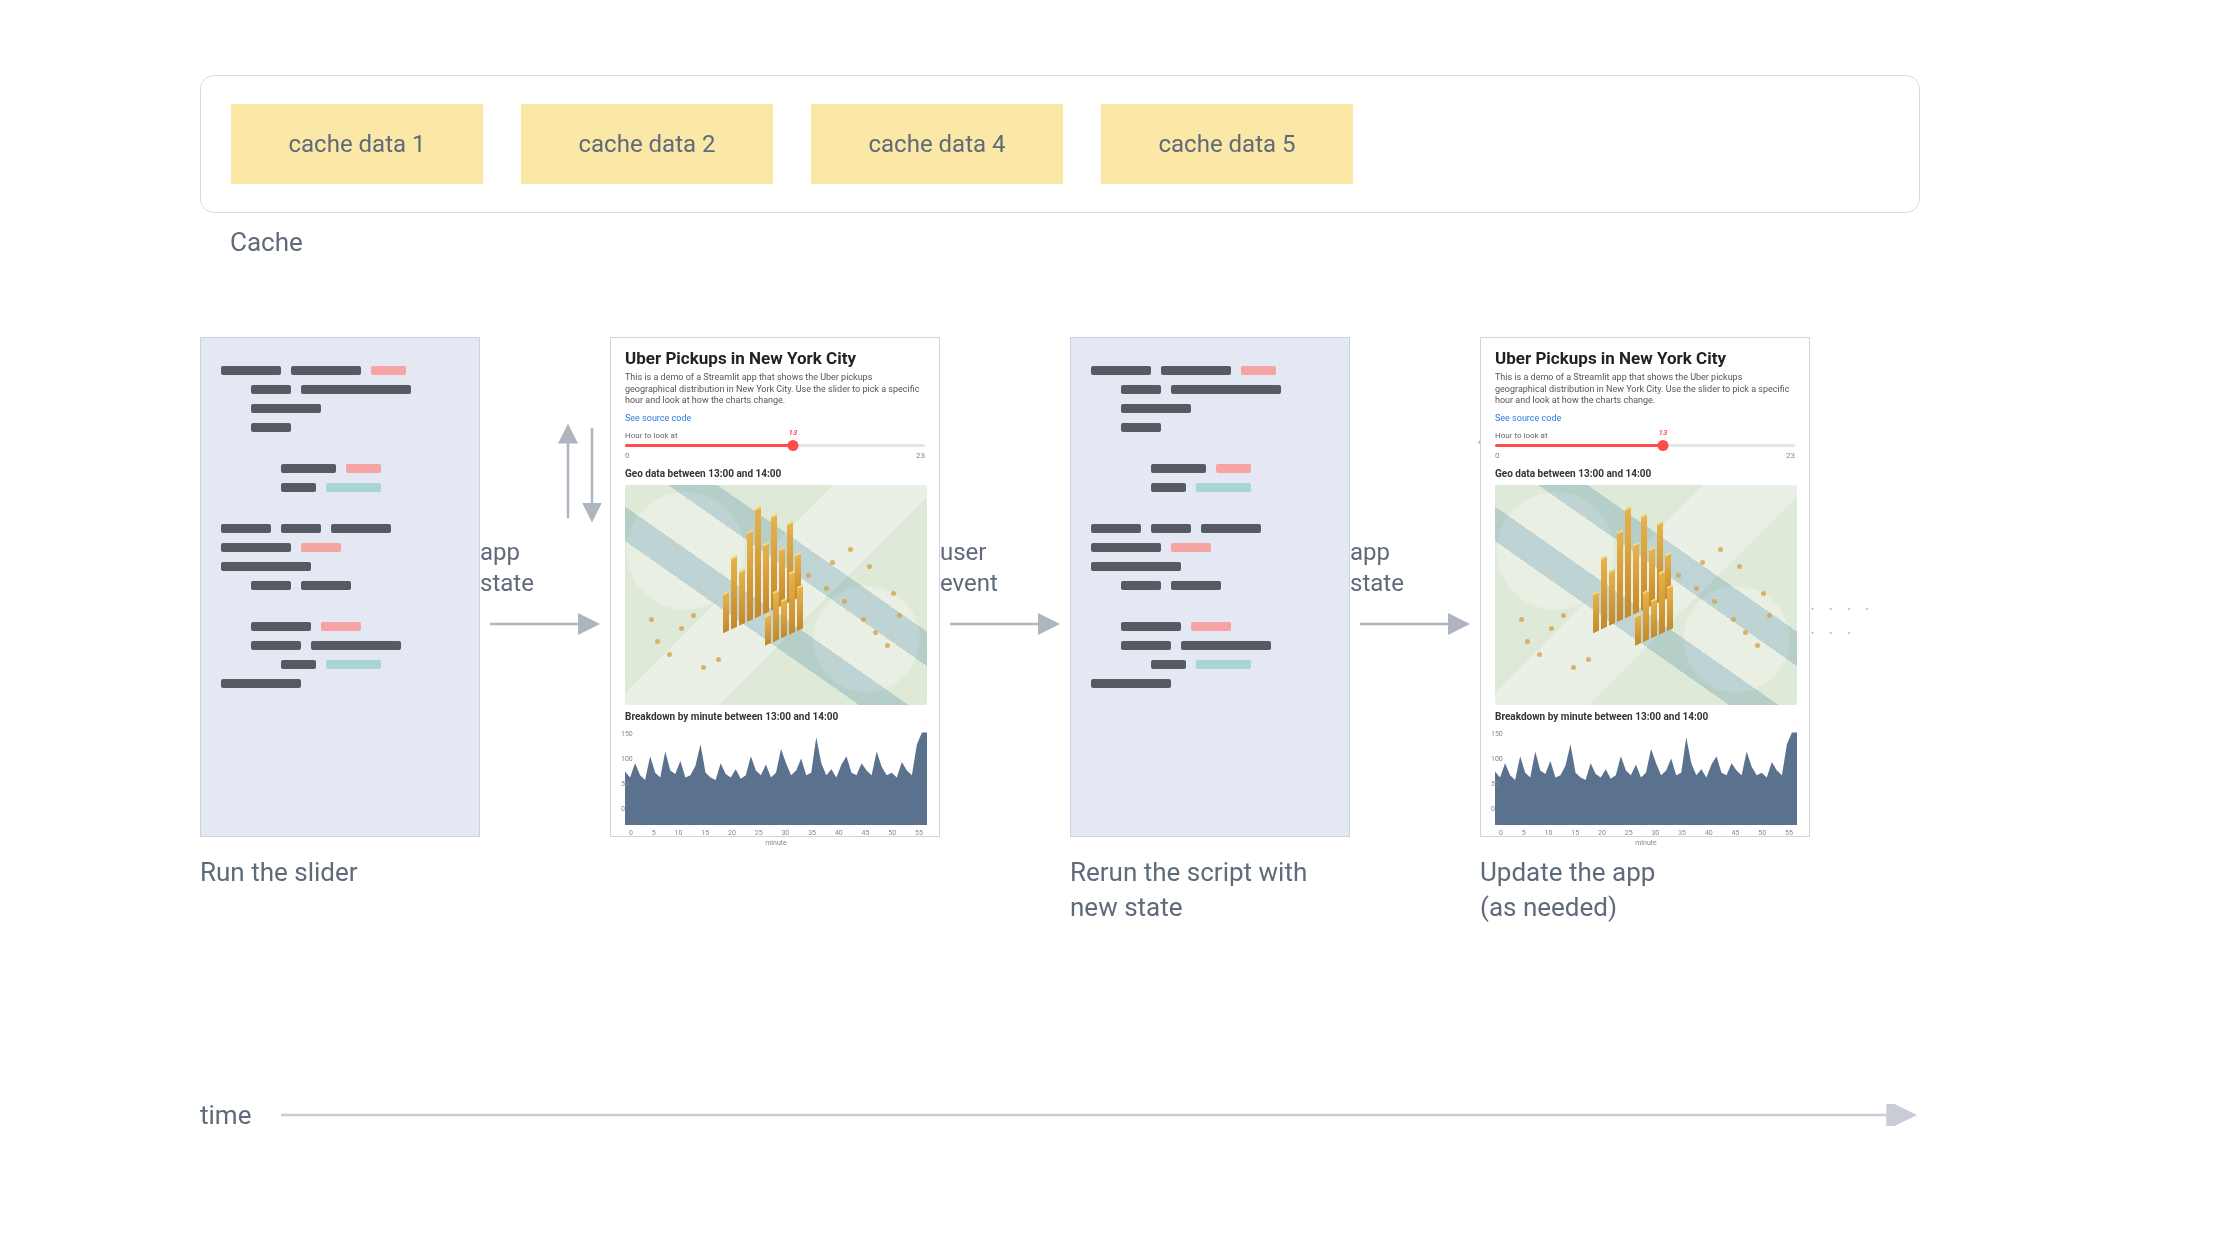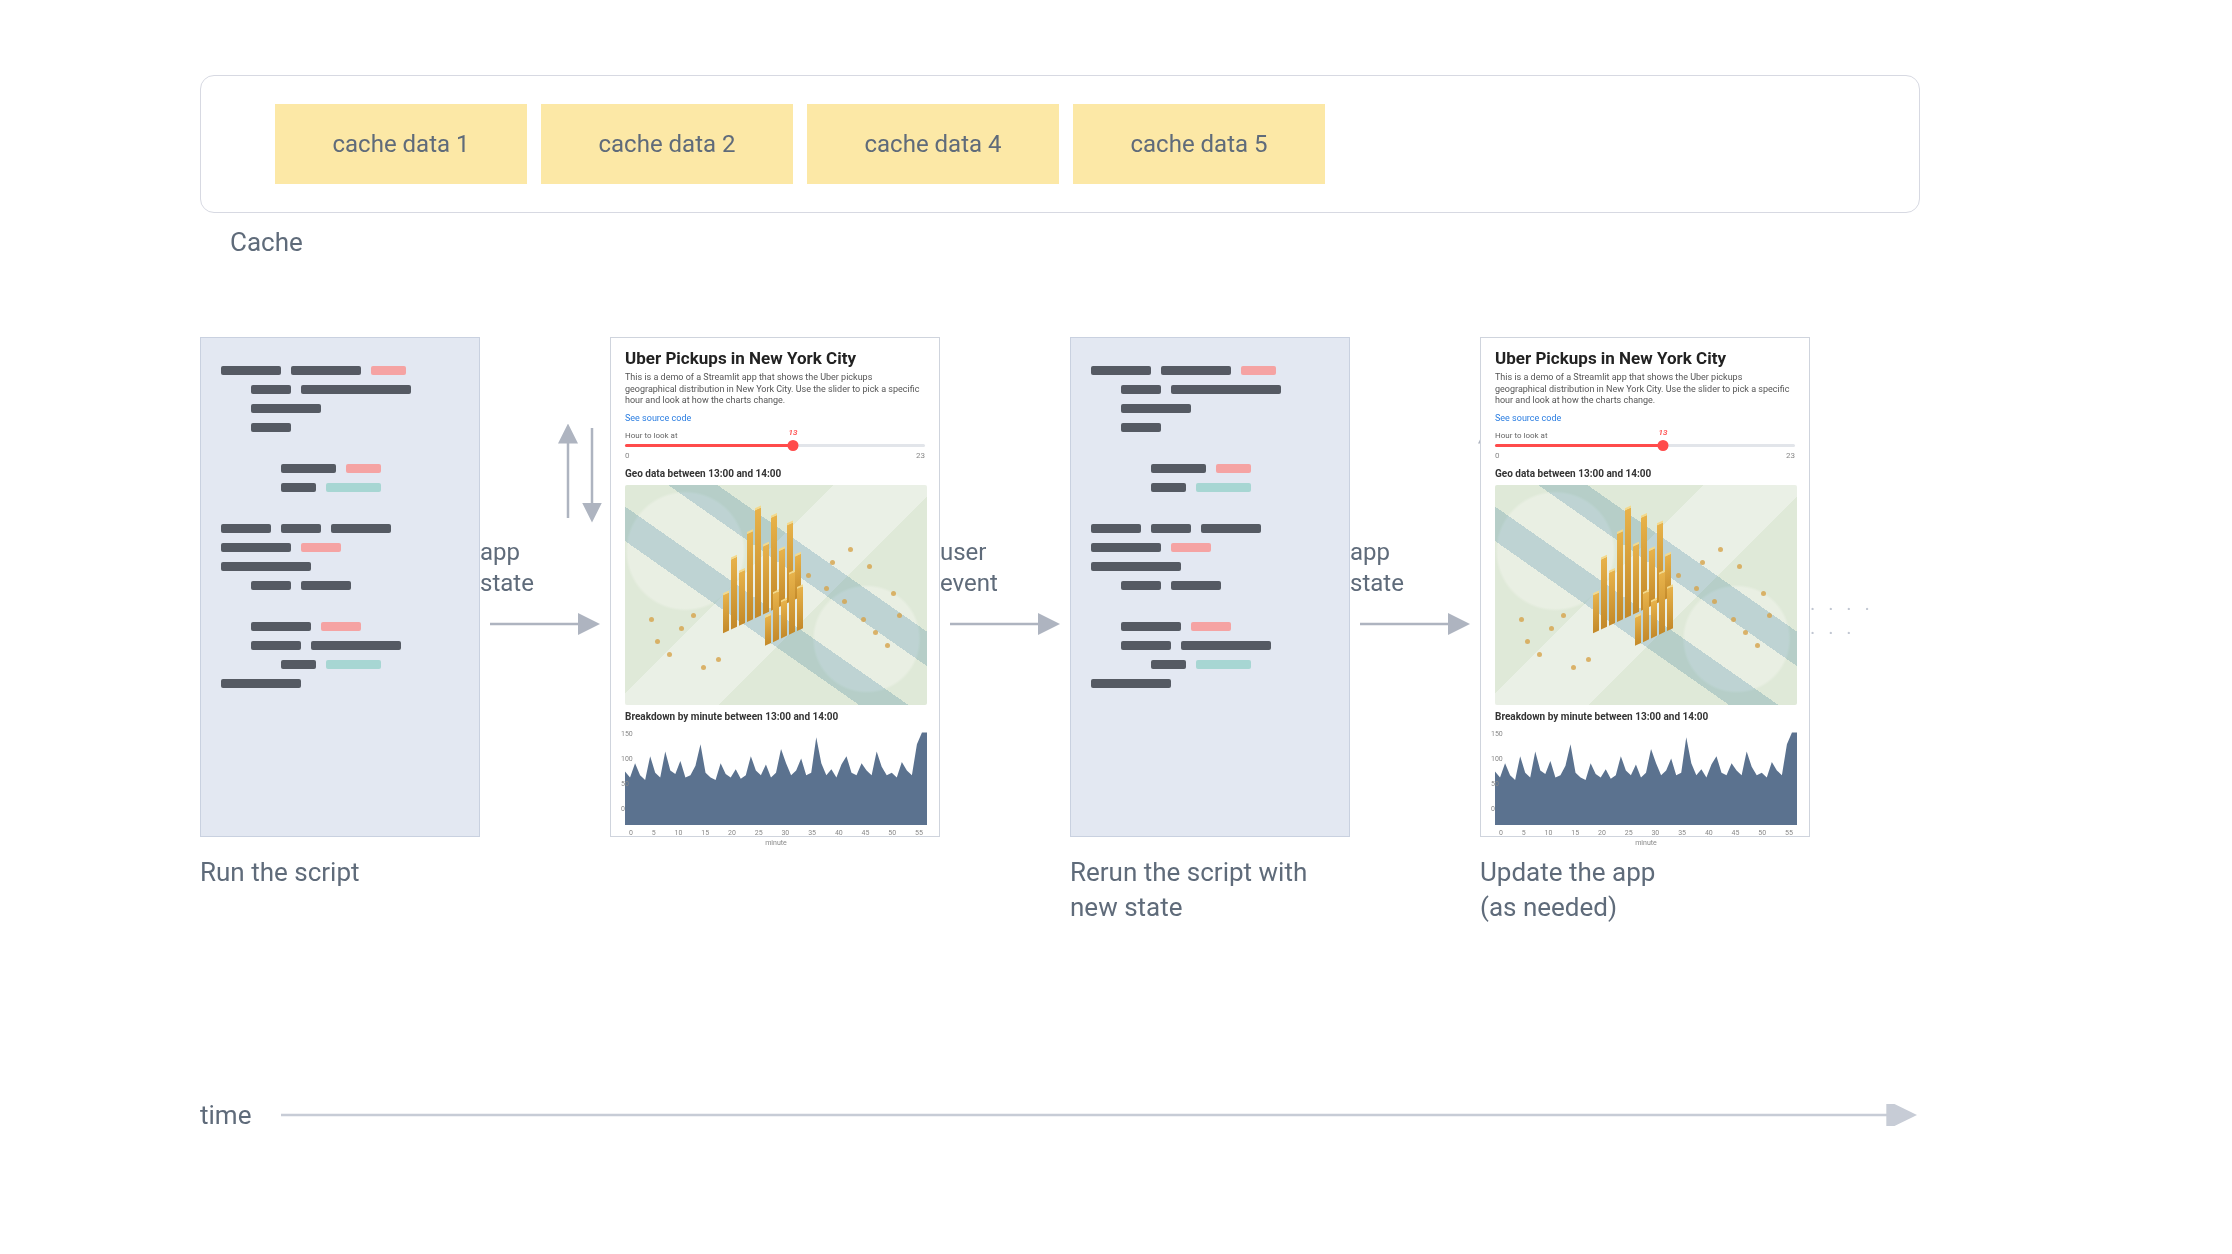--- a/index.html
+++ b/index.html
@@ -18,21 +18,21 @@
     width: 1870px;
   }
 
   
   .cache-box {
     border: 1.5px solid #d7d9e2;
     border-radius: 14px;
     padding: 28px 30px;
     width: 1720px;
   }
-  .cache-row { display: flex; gap: 14px; margin-left: 44px; }
+  .cache-row { display: flex; gap: 38px; }
   .cache-row + .cache-row { margin-top: 28px; }
   .cache-item {
     background: #fce8a6;
     width: 252px;
     height: 80px;
     display: flex;
     align-items: center;
     justify-content: center;
     font-size: 24px;
     color: #5f6b7a;
@@ -232,21 +232,21 @@
             <span class="seg w90"></span>
           </div>
         <div class="ln ind2">
             <span class="seg w35"></span>
             <span class="seg teal w55"></span>
           </div>
         <div class="ln">
             <span class="seg w80"></span>
           </div>
       </div>
-      <div class="stage-label">Run the script</div>
+      <div class="stage-label">Run the slider</div>
     </div>
 
     <div class="gap">
       <div class="txt" style="white-space:pre-line">app
 state</div>
       <svg viewBox="0 0 120 30">
           <defs>
             <marker id="ra1" markerWidth="9" markerHeight="9" refX="7" refY="4.5" orient="auto">
               <path d="M0,0 L9,4.5 L0,9 z" fill="#aeb4c0"></path>
             </marker>

